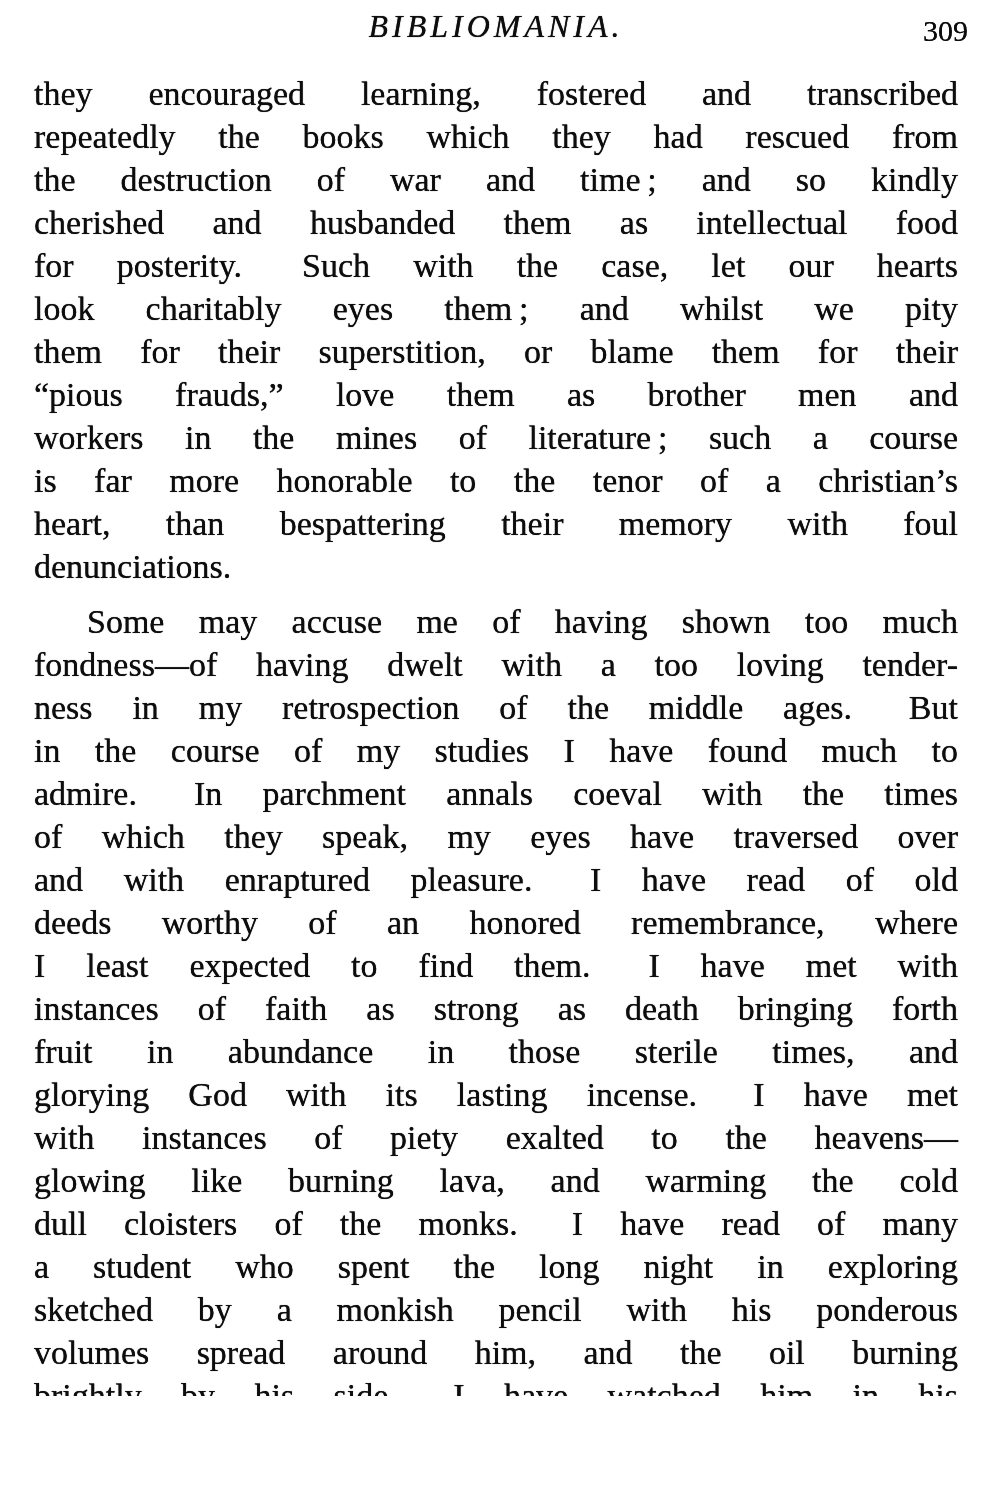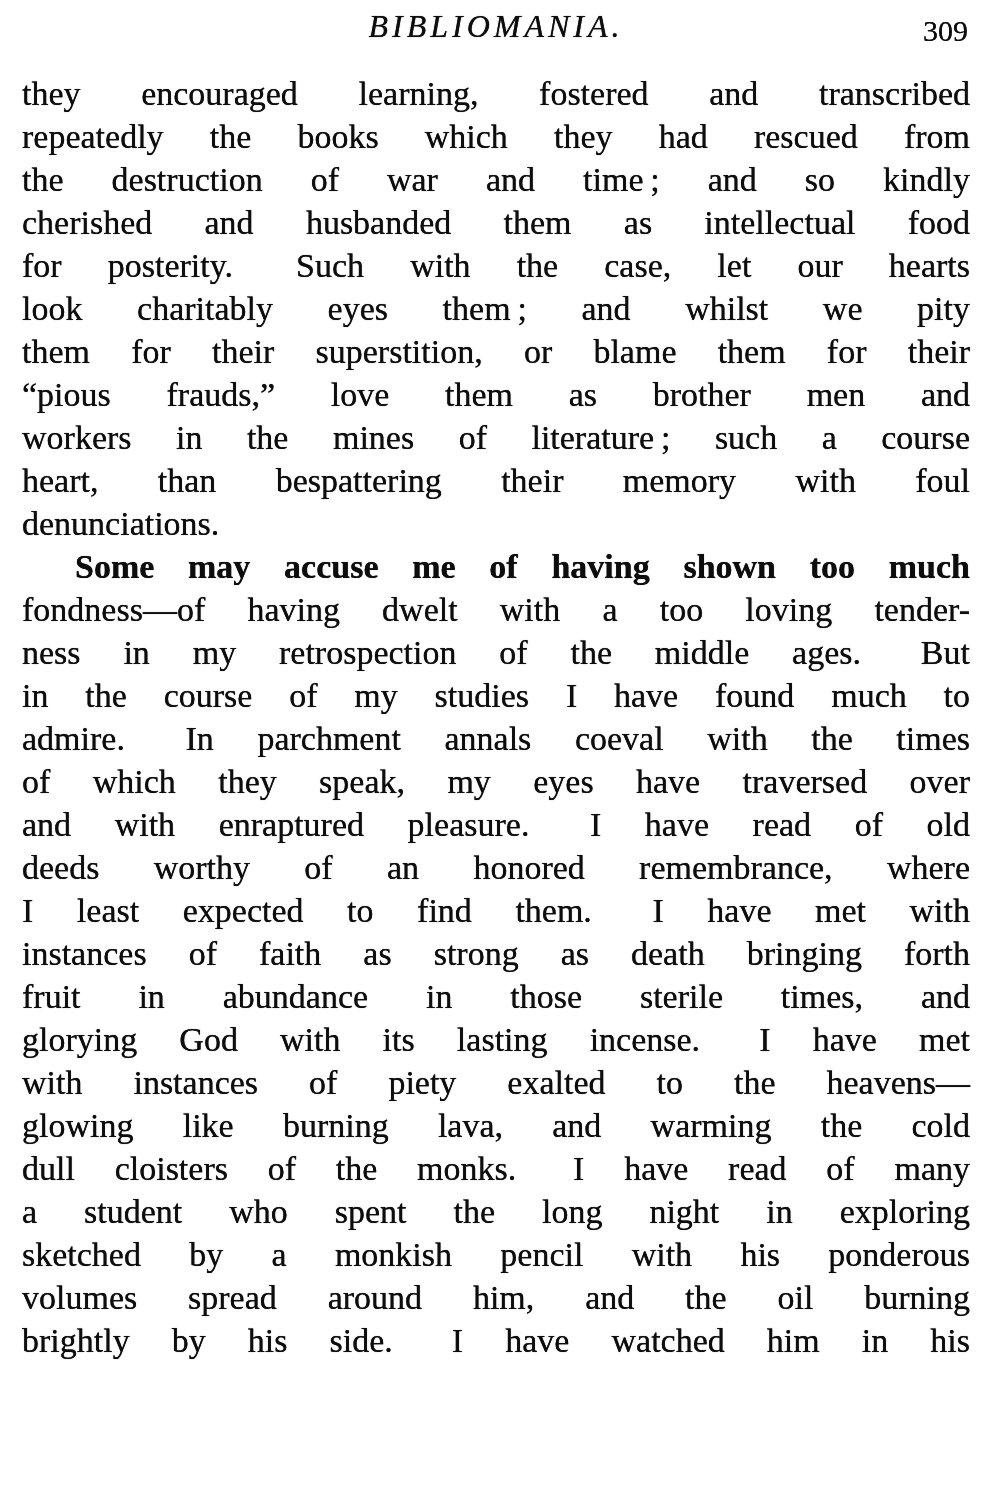--- a/index.html
+++ b/index.html
@@ -41,33 +41,32 @@
     top: 6px;
     font-size: 30px;
     text-shadow: 0 0 0.6px #0d0d0d;
     font-feature-settings: "onum";
   }
   .body-text {
     margin-top: 24px;
     font-size: 34px;
     text-shadow: 0 0 0.7px #0d0d0d;
   }
-  .para { margin: 0; }
+  .para { margin: 12px; }
   .line {
     line-height: 43px;
     text-align: justify;
     text-align-last: justify;
     white-space: normal;
   }
   .line.flush {
     text-align-last: left;
   }
   .line.indent {
     text-indent: 53px;
-    font-weight: bold;
   }
 </style>
 </head>
 <body>
 
 <div class="page">
   <div class="header">
     <span class="running-title">BIBLIOMANIA.</span>
     <span class="page-number">309</span>
   </div>
@@ -75,20 +74,21 @@
       <div class="para">
         <div class="line">they encouraged learning, fostered and transcribed</div>
         <div class="line">repeatedly the books which they had rescued from</div>
         <div class="line">the destruction of war and time ; and so kindly</div>
         <div class="line">cherished and husbanded them as intellectual food</div>
         <div class="line">for posterity.  Such with the case, let our hearts</div>
         <div class="line">look charitably eyes them ; and whilst we pity</div>
         <div class="line">them for their superstition, or blame them for their</div>
         <div class="line">“pious frauds,” love them as brother men and</div>
         <div class="line">workers in the mines of literature ; such a course</div>
+        <div class="line">is far more honorable to the tenor of a christian’s</div>
         <div class="line">heart, than bespattering their memory with foul</div>
         <div class="line flush">denunciations.</div>
       </div>
       <div class="para">
         <div class="line indent">Some may accuse me of having shown too much</div>
         <div class="line">fondness—of having dwelt with a too loving tender-</div>
         <div class="line">ness in my retrospection of the middle ages.  But</div>
         <div class="line">in the course of my studies I have found much to</div>
         <div class="line">admire.  In parchment annals coeval with the times</div>
         <div class="line">of which they speak, my eyes have traversed over</div>

